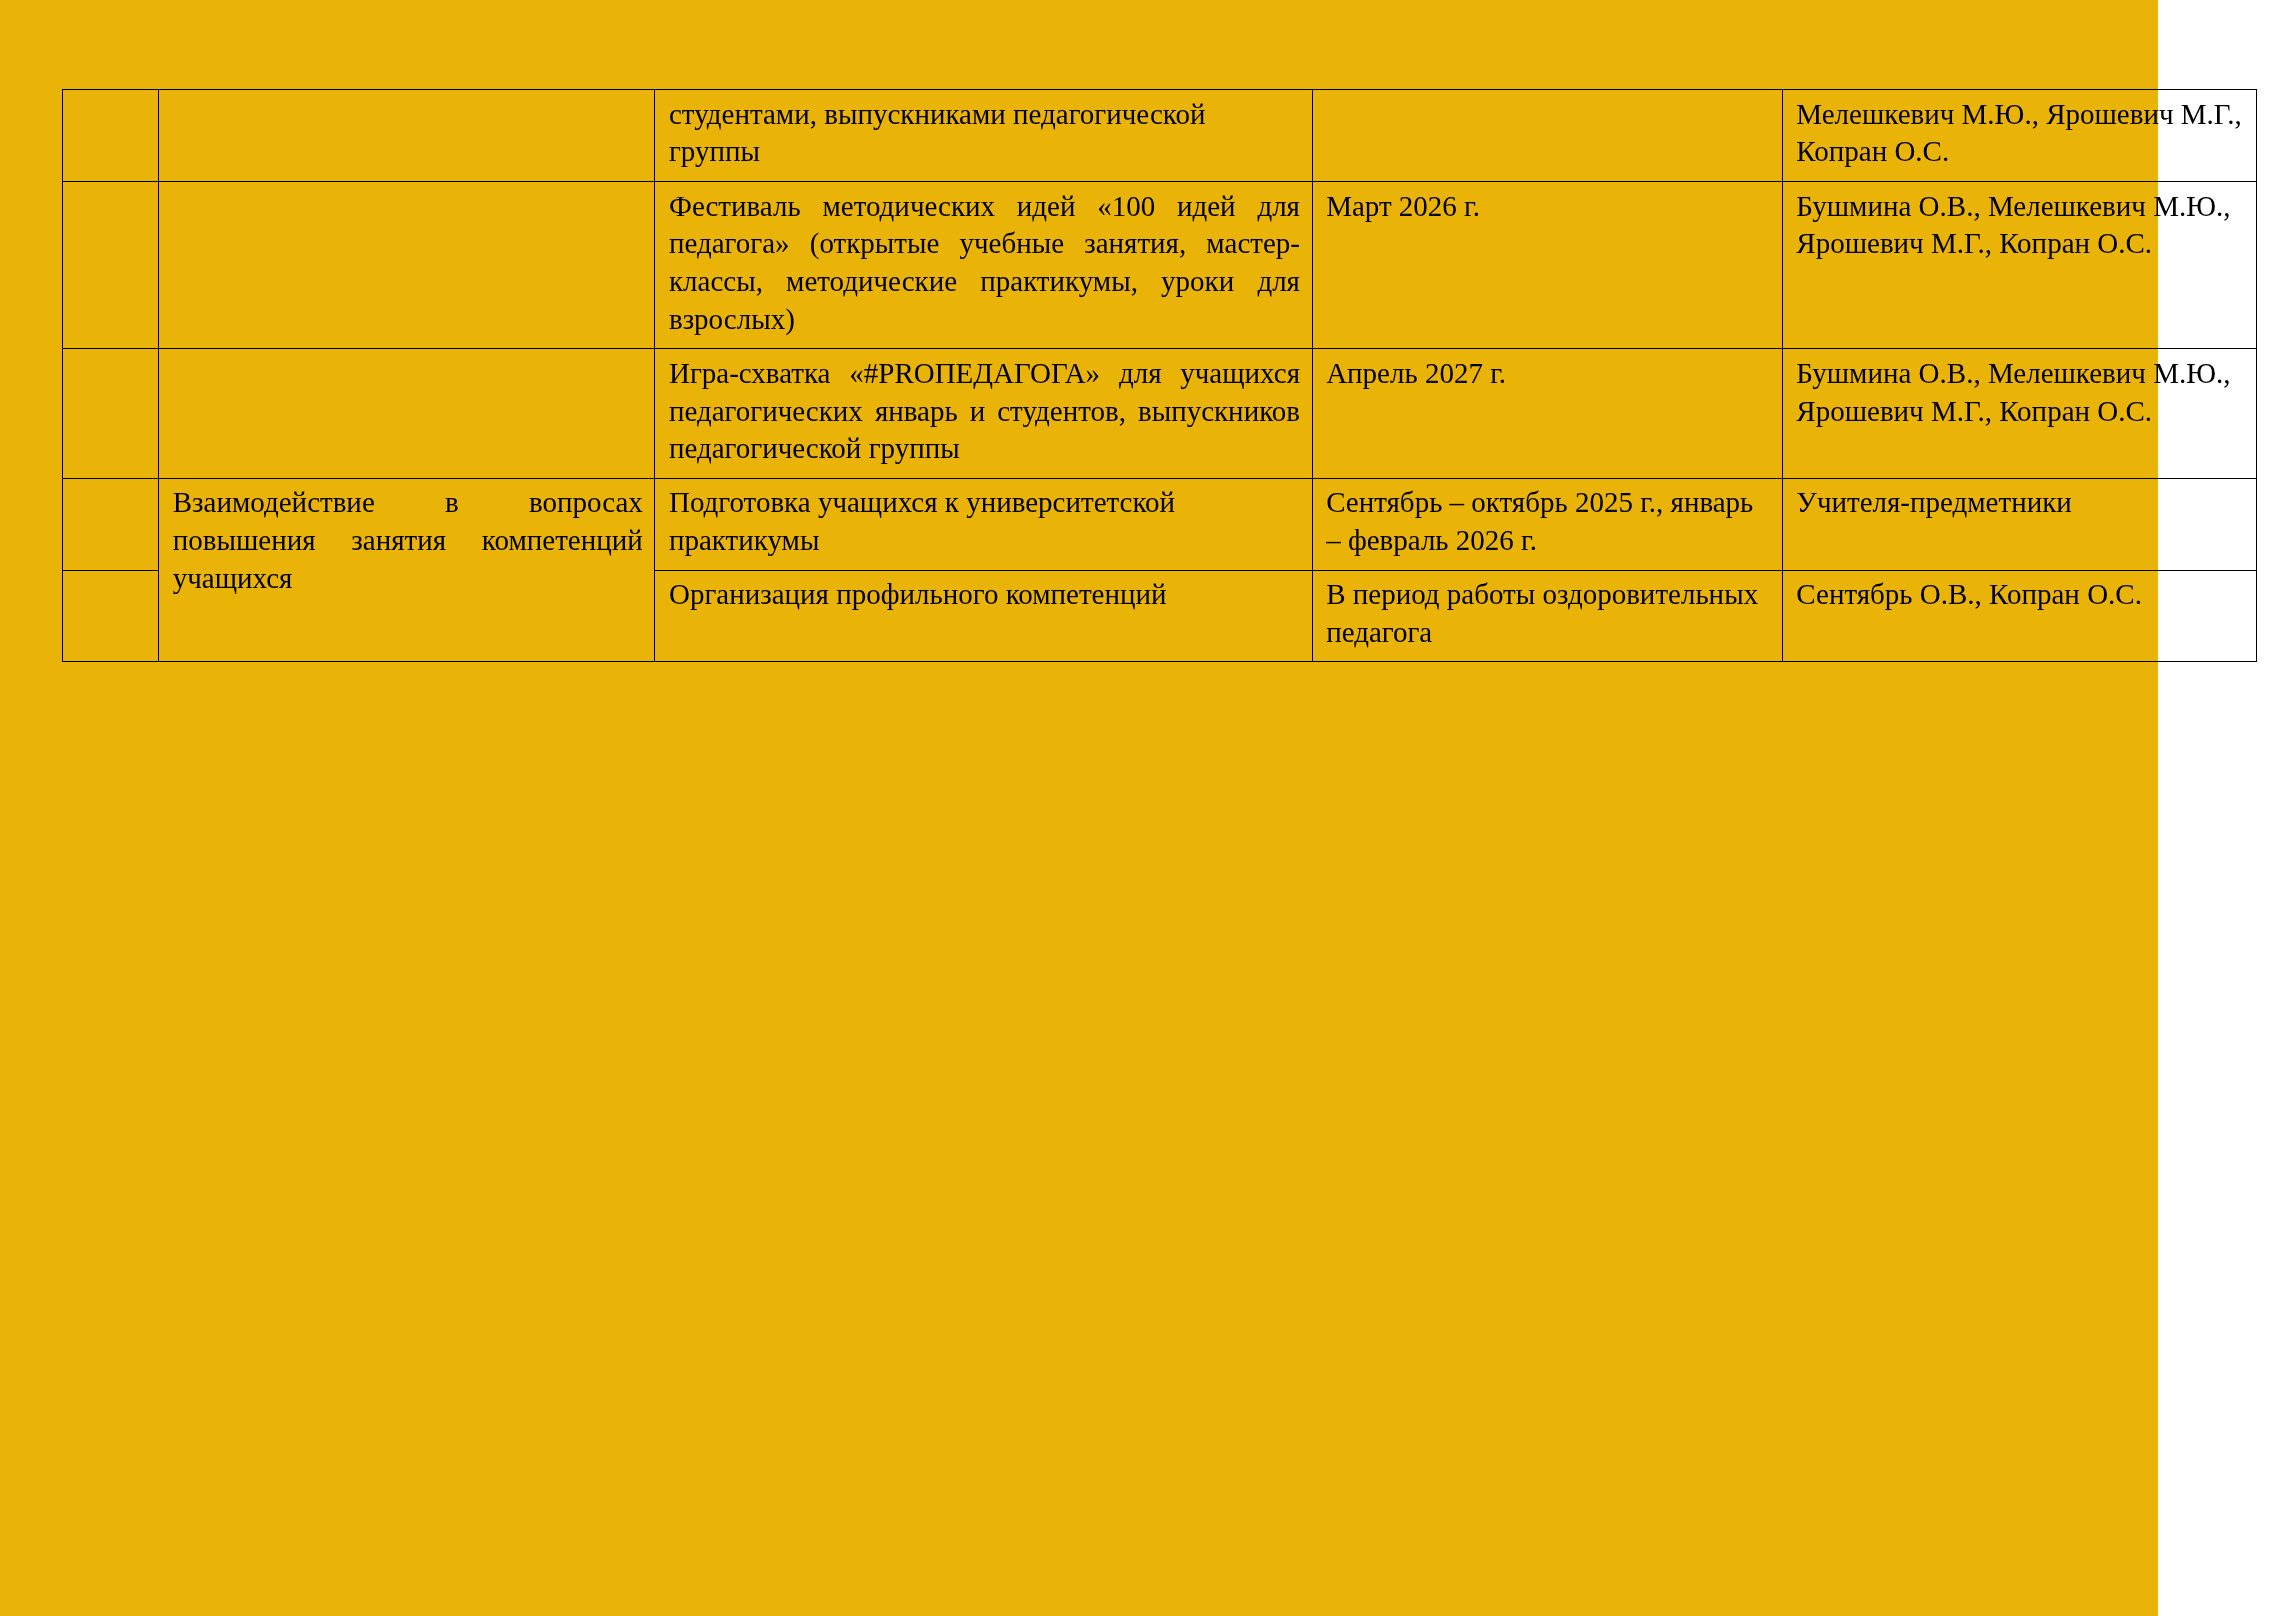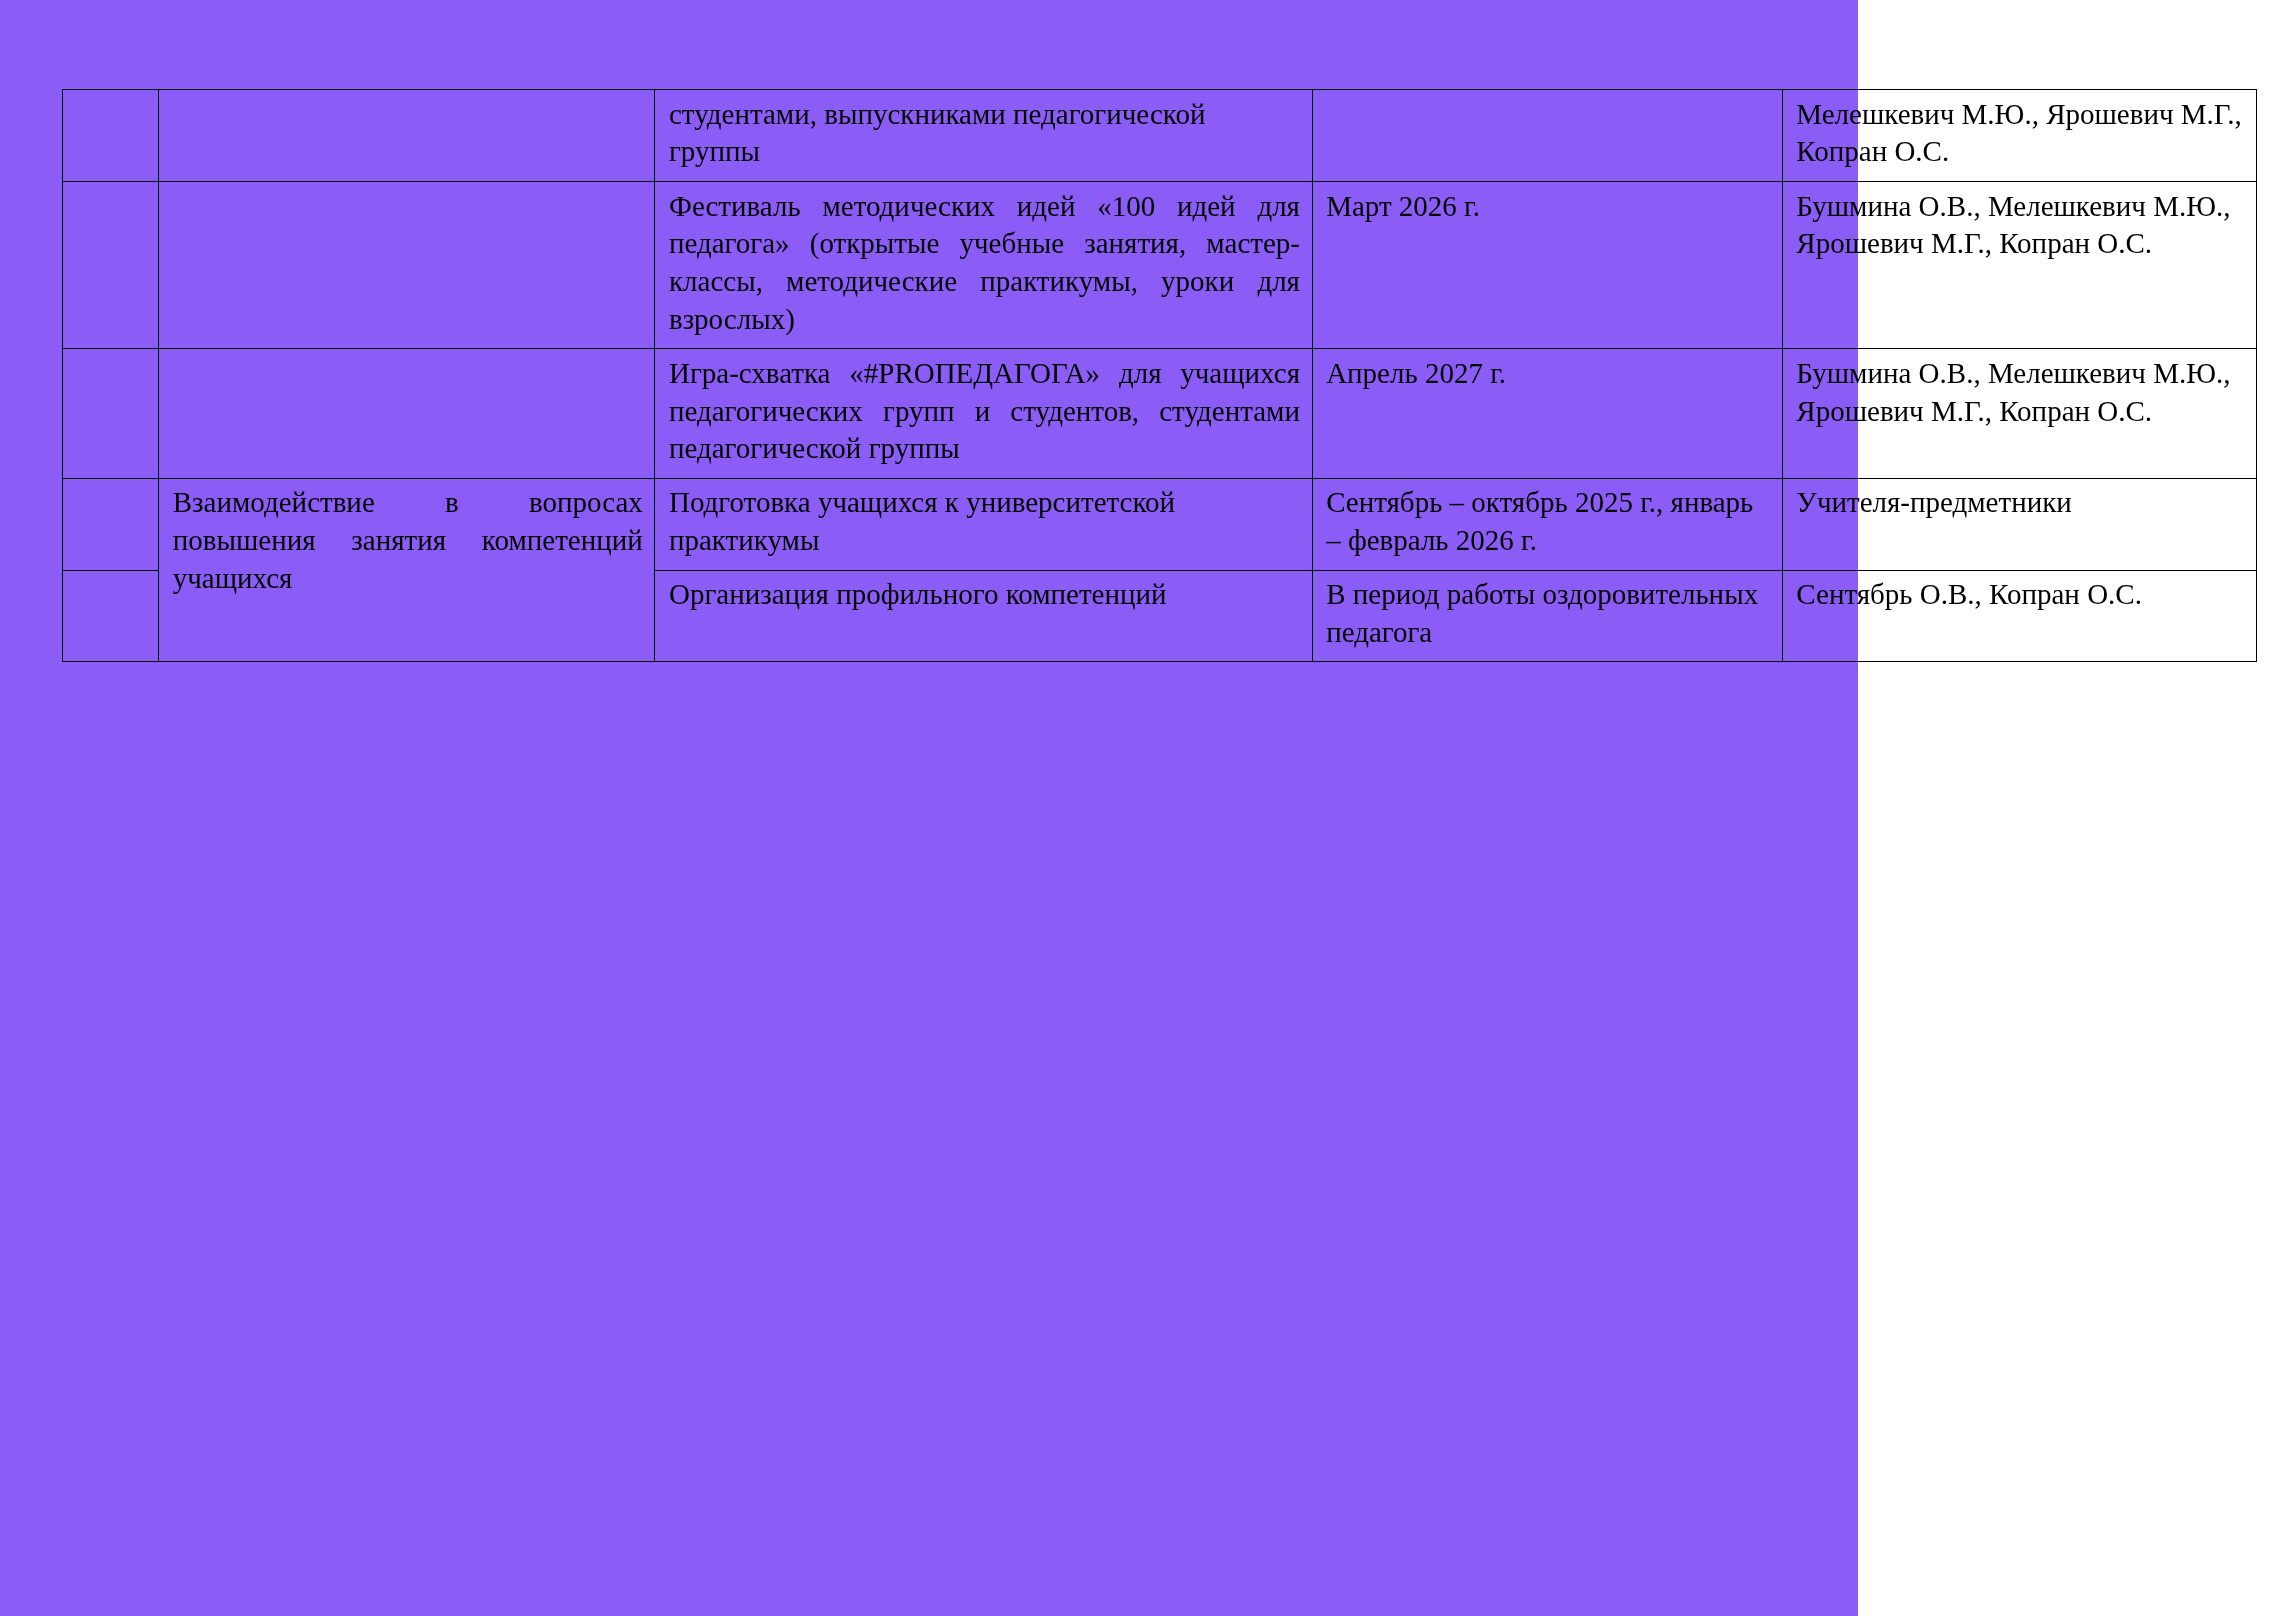--- a/index.html
+++ b/index.html
@@ -12,23 +12,23 @@
     height: 1617px;
     font-family: "Liberation Serif", serif;
     color: #000000;
     position: relative;
     overflow: hidden;
   }
   .page {
     position: absolute;
     left: 0;
     top: 0;
-    width: 1858px;
+    width: 2158px;
     height: 1617px;
-    background: #8b5cf6;
+    background: #eab308;
   }
   .doc-table {
     position: absolute;
     left: 62px;
     top: 89px;
     width: 2063px;
     border-collapse: collapse;
     table-layout: fixed;
   }
   .doc-table td {
@@ -66,21 +66,21 @@
         <td class="col-num"></td>
         <td class="col-dir"></td>
         <td class="col-event justify">Фестиваль методических идей «100 идей для педагога» (открытые учебные занятия, мастер-классы, методические практикумы, уроки для взрослых)</td>
         <td class="col-term">Март 2026 г.</td>
         <td class="col-resp">Бушмина О.В., Мелешкевич М.Ю., Ярошевич М.Г., Копран О.С.</td>
       </tr>
 
       <tr>
         <td class="col-num"></td>
         <td class="col-dir"></td>
-        <td class="col-event justify">Игра-схватка «#PROПЕДАГОГА» для учащихся педагогических групп и студентов, студентами педагогической группы</td>
+        <td class="col-event justify">Игра-схватка «#PROПЕДАГОГА» для учащихся педагогических январь и студентов, выпускников педагогической группы</td>
         <td class="col-term">Апрель 2027 г.</td>
         <td class="col-resp">Бушмина О.В., Мелешкевич М.Ю., Ярошевич М.Г., Копран О.С.</td>
       </tr>
 
       <tr>
         <td class="col-num"></td>
         <td class="col-dir justify" rowspan="2">Взаимодействие в вопросах повышения занятия компетенций учащихся</td>
         <td class="col-event">Подготовка учащихся к университетской практикумы</td>
         <td class="col-term">Сентябрь – октябрь 2025 г., январь – февраль 2026 г.</td>
         <td class="col-resp">Учителя-предметники</td>

